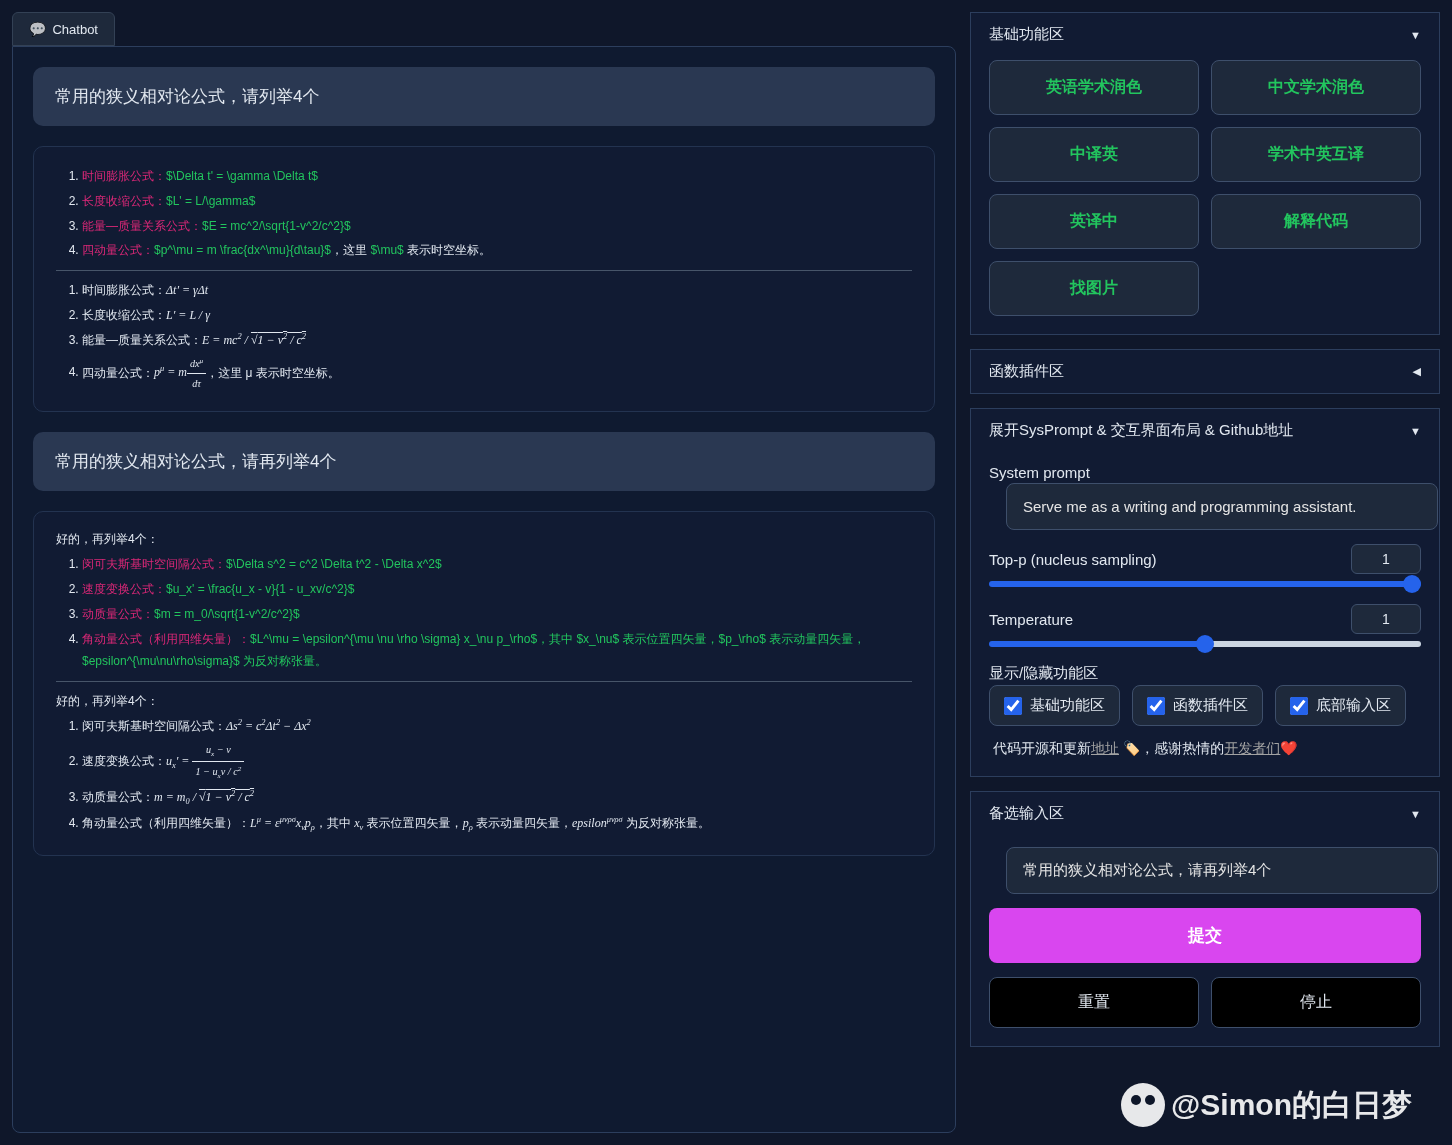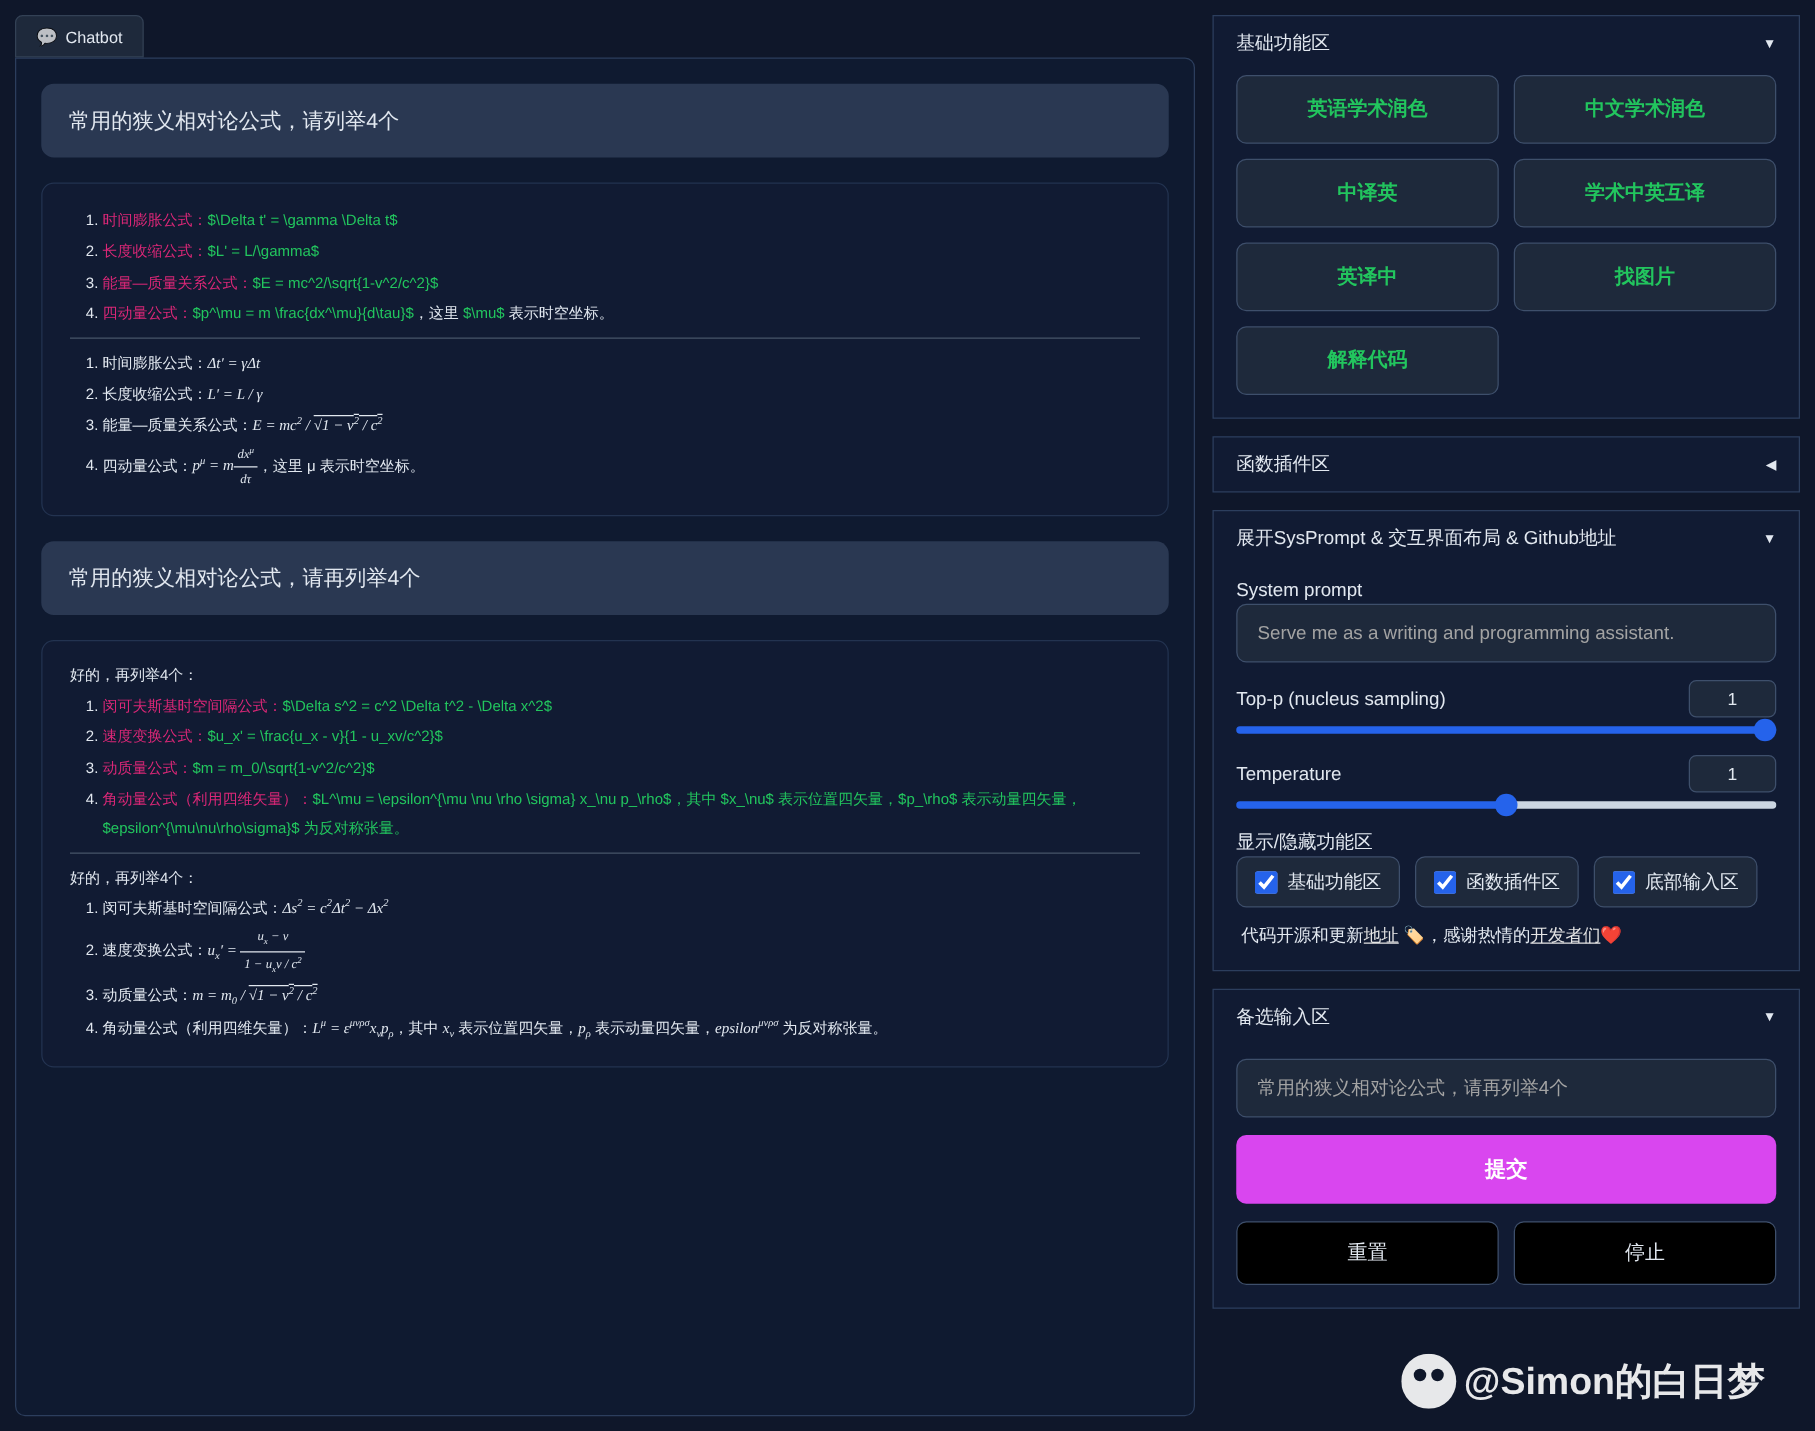--- a/index.html
+++ b/index.html
@@ -100,25 +100,26 @@
   font-size: 16px;
   font-weight: 600;
   cursor: pointer;
   text-align: center;
 }
 
 .field-label { font-size: 15px; margin-bottom: 2px; }
 .text-input {
   background: #1e293b;
   border: 1px solid #3e4f6b;
-  color: #a3a3a3;
+  color: #e5e5e5;
   padding: 14px 16px;
   border-radius: 8px;
   width: 100%;
   font-size: 15px;
+  margin-left: 17px;
 }
 
 .slider-row { display: flex; align-items: center; gap: 14px; }
 .slider-row .field-label { flex: 1; margin: 0; }
 .num-box {
   background: #1e293b;
   border: 1px solid #3e4f6b;
   color: #e2e8f0;
   width: 70px;
   padding: 6px;
@@ -153,21 +154,21 @@
   border-radius: 8px;
   padding: 10px 14px;
   display: flex;
   align-items: center;
   gap: 8px;
   font-size: 15px;
 }
 .chk input { width: 18px; height: 18px; accent-color: #2563eb; }
 
 .footer-links { font-size: 14px; padding: 0 4px; }
-.footer-links a { color: #e5e5e5; text-decoration: underline; }
+.footer-links a { color: #a3a3a3; text-decoration: underline; }
 
 .submit-btn {
   background: #d946ef;
   color: #fff;
   border: none;
   padding: 16px;
   border-radius: 8px;
   font-size: 17px;
   font-weight: 600;
   cursor: pointer;
@@ -275,22 +276,22 @@
       <span>基础功能区</span>
       <span class="caret">▼</span>
     </div>
     <div class="panel-body tight">
       <div class="btn-grid">
         <button class="fn-btn">英语学术润色</button>
         <button class="fn-btn">中文学术润色</button>
         <button class="fn-btn">中译英</button>
         <button class="fn-btn">学术中英互译</button>
         <button class="fn-btn">英译中</button>
+        <button class="fn-btn">解释代码</button>
         <button class="fn-btn">找图片</button>
-        <button class="fn-btn">解释代码</button>
       </div>
     </div>
   </div>
 
   <div class="panel">
     <div class="panel-header">
       <span>函数插件区</span>
       <span class="caret">◀</span>
     </div>
   </div>

